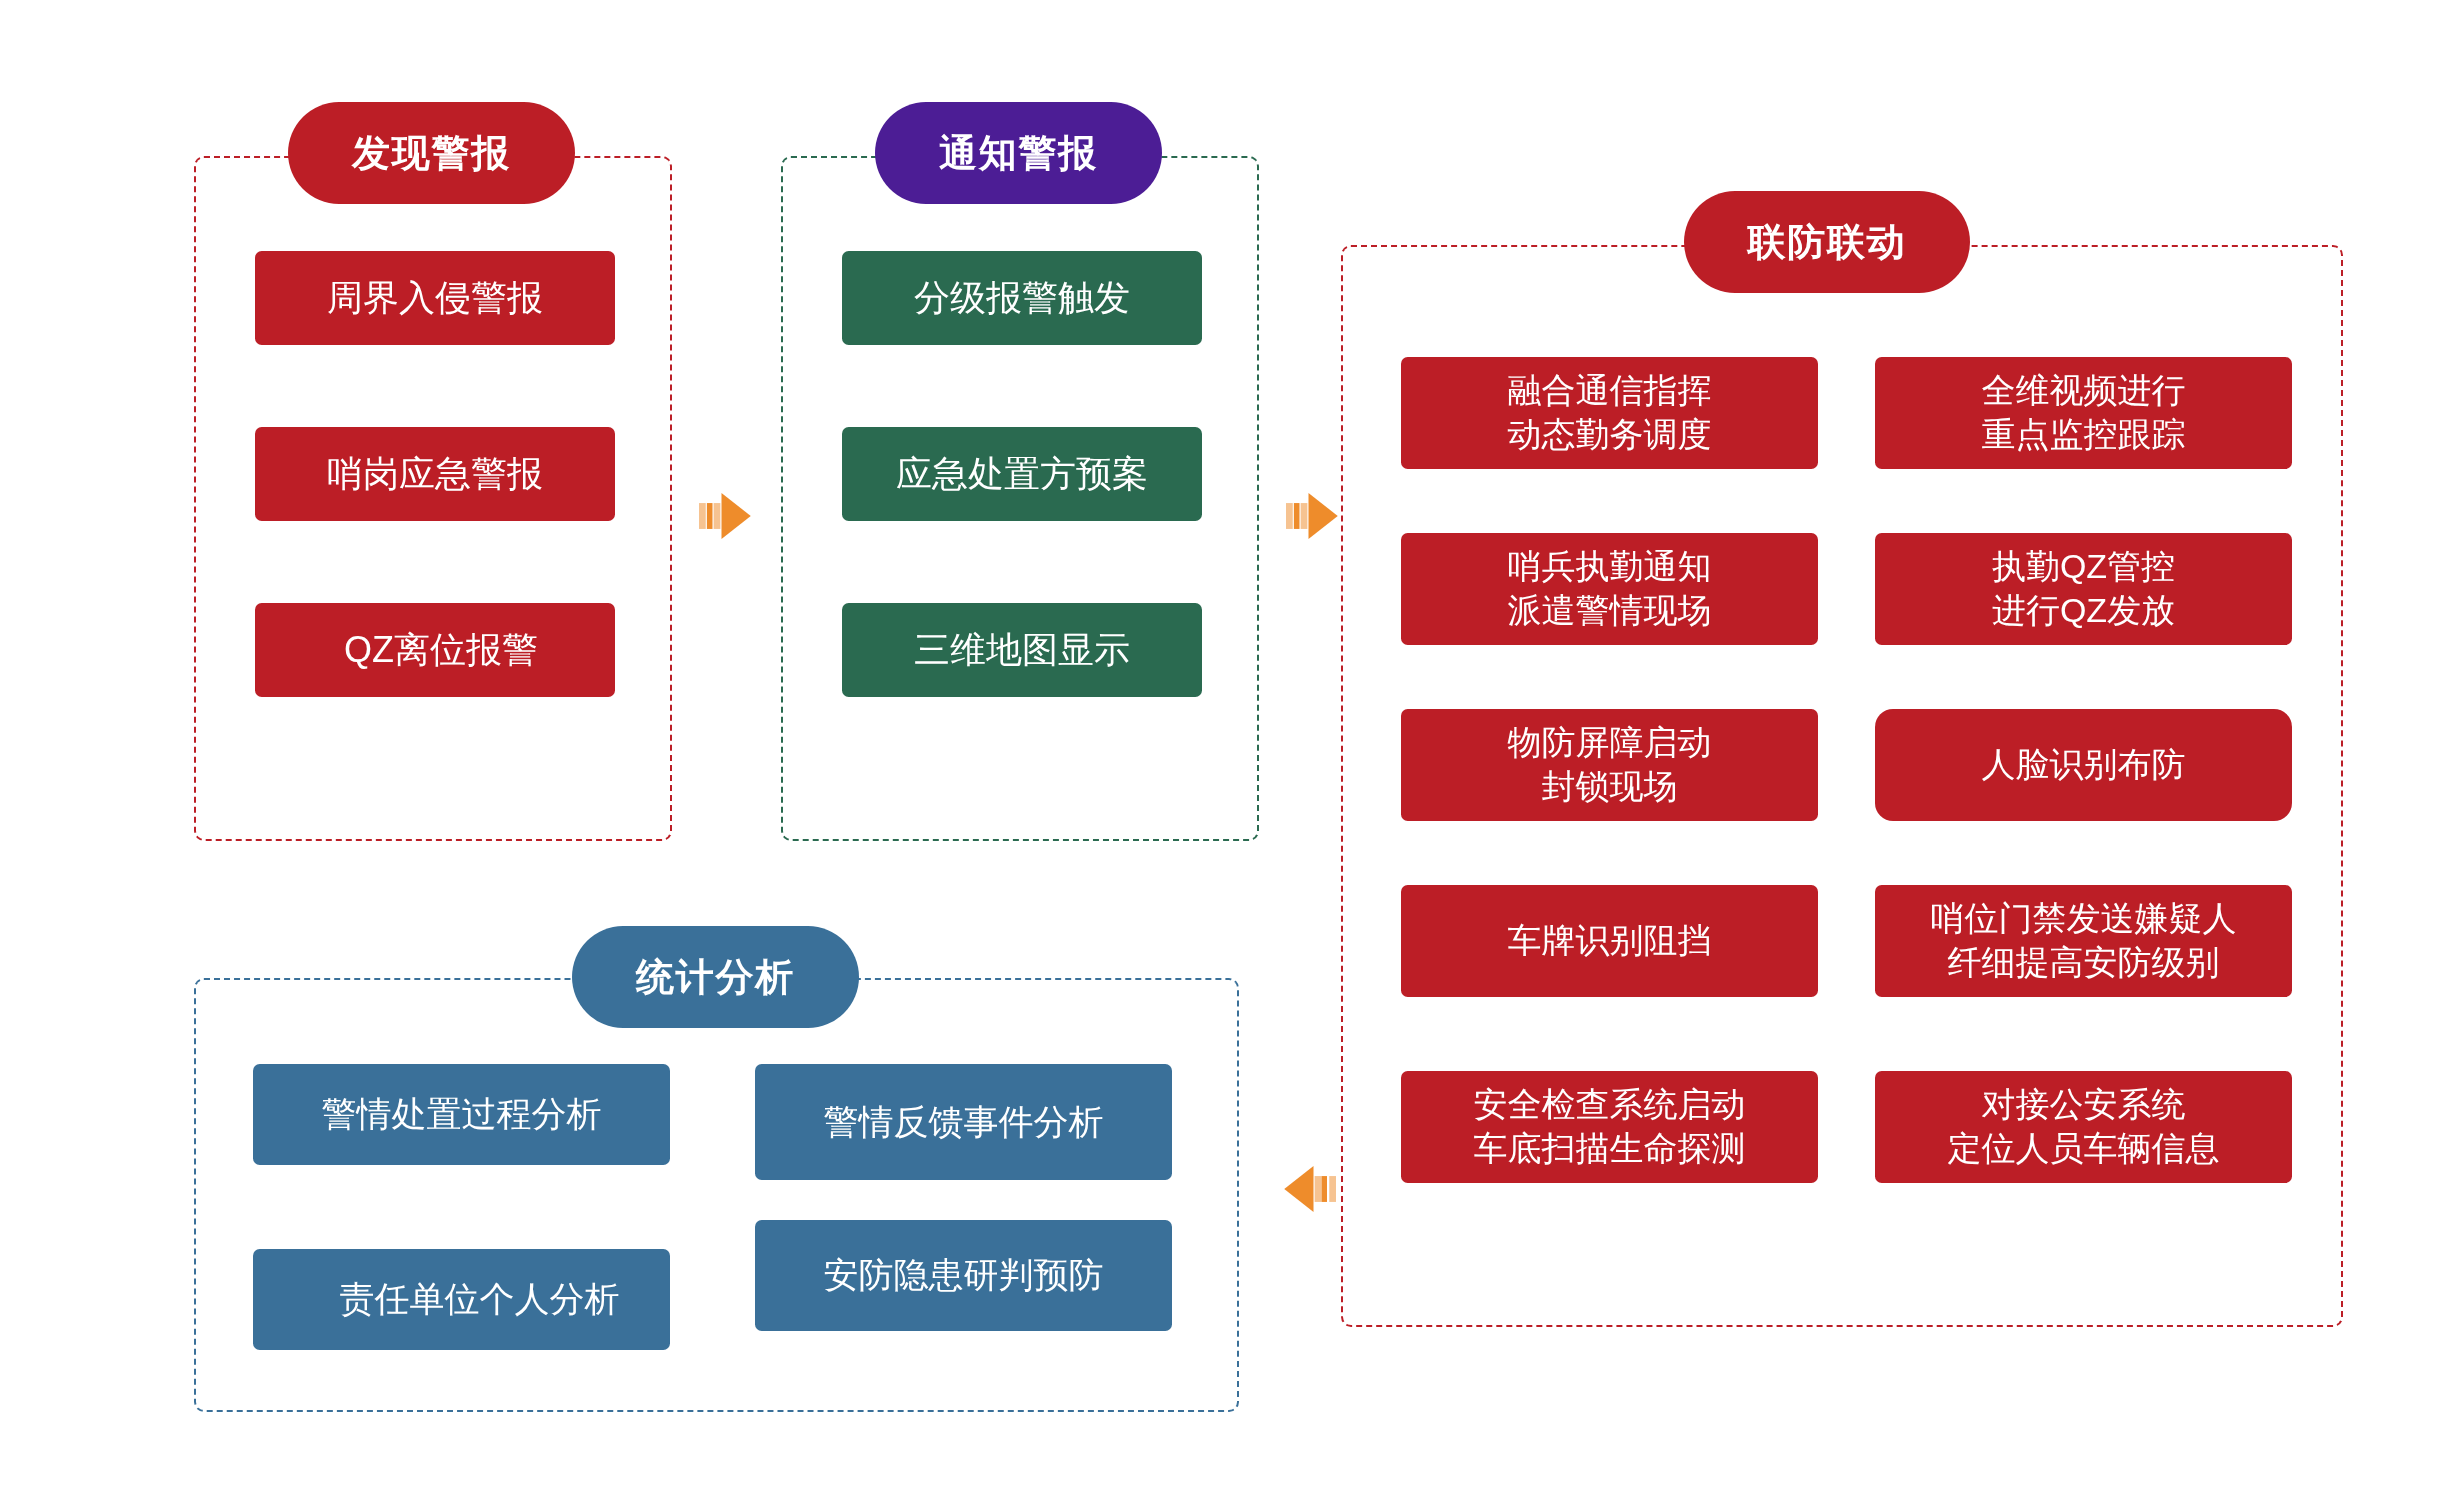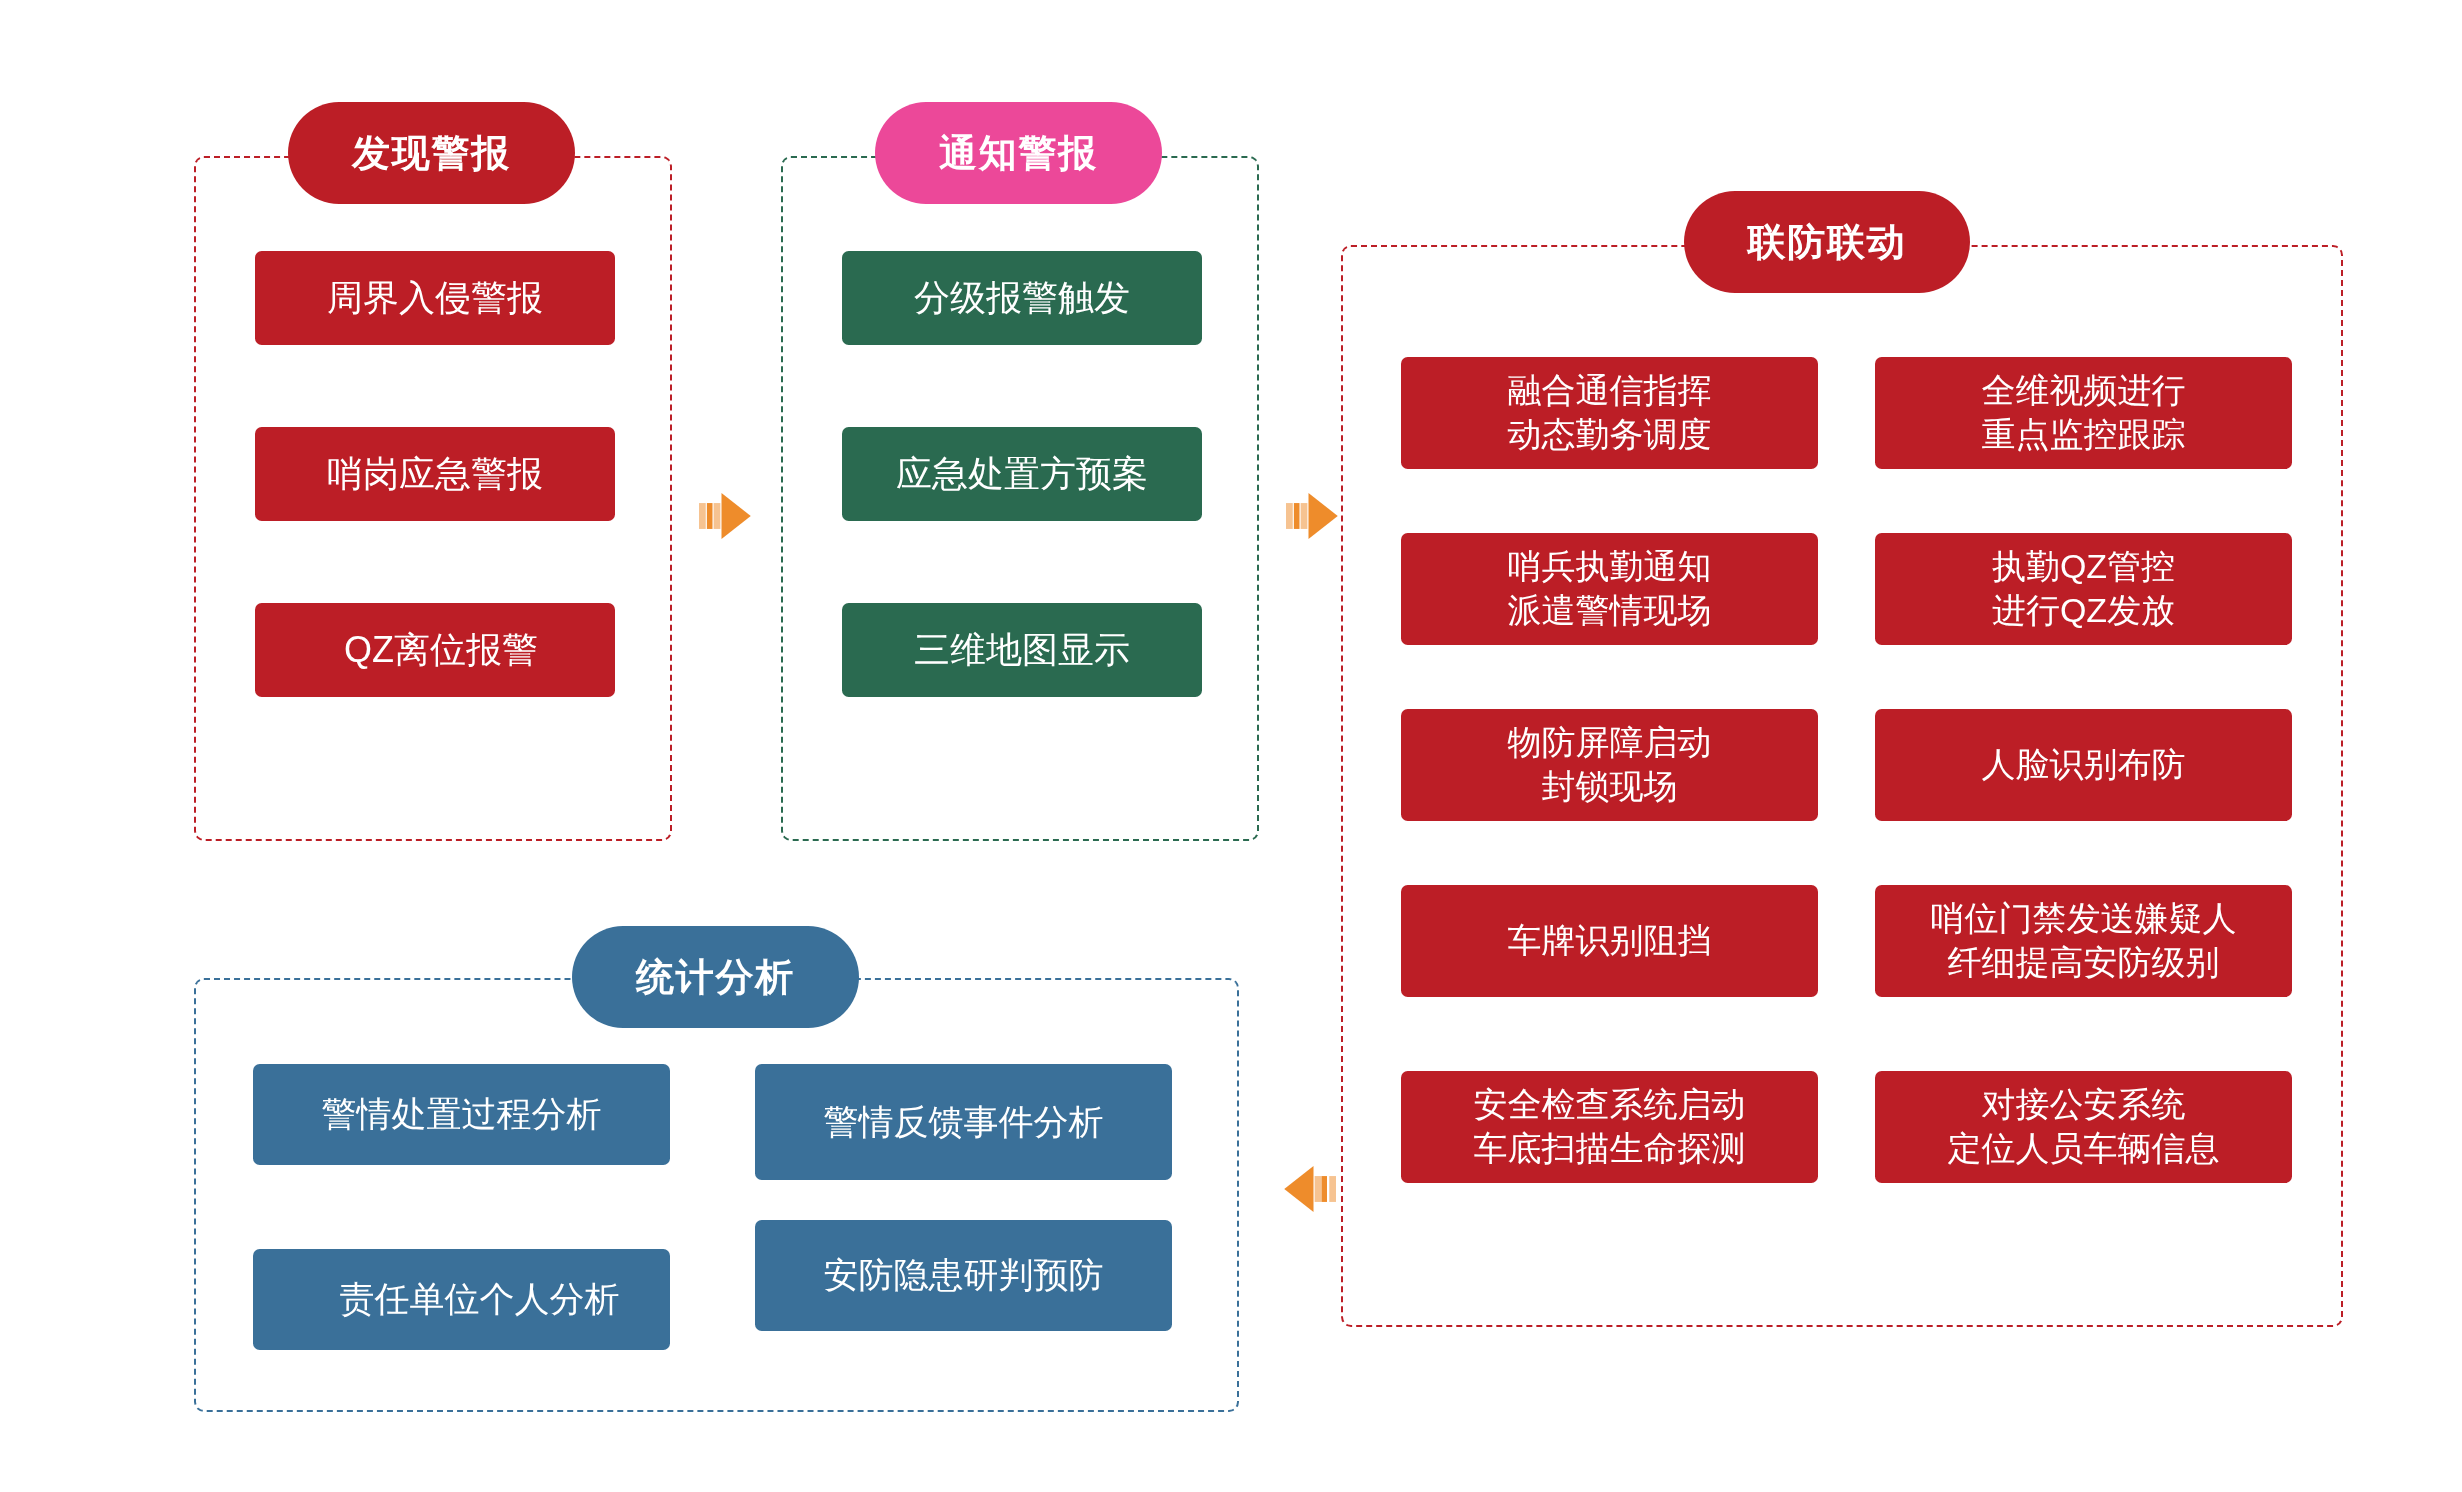--- a/index.html
+++ b/index.html
@@ -34,21 +34,21 @@
     display: flex;
     align-items: center;
     justify-content: center;
     color: #ffffff;
     font-weight: bold;
     letter-spacing: 1.7px;
     text-align: center;
     z-index: 5;
   }
   .pill.red   { background: #BC1E26; }
-  .pill.green { background: #ec4899; }
+  .pill.green { background: #4c1d95; }
   .pill.blue  { background: #3A7099; }
 
   
   .box {
     position: absolute;
     display: flex;
     align-items: center;
     justify-content: center;
     color: #ffffff;
     text-align: center;
@@ -116,21 +116,21 @@
 <div class="box red" style="left:1401px; top:709px; width:417px; height:112px; font-size:34px;">物防屏障启动
 封锁现场</div>
 <div class="box red" style="left:1401px; top:885px; width:417px; height:112px; font-size:34px;">车牌识别阻挡</div>
 <div class="box red" style="left:1401px; top:1071px; width:417px; height:112px; font-size:34px;">安全检查系统启动
 车底扫描生命探测</div>
 
 <div class="box red" style="left:1875px; top:357px; width:417px; height:112px; font-size:34px;">全维视频进行
 重点监控跟踪</div>
 <div class="box red" style="left:1875px; top:533px; width:417px; height:112px; font-size:34px;">执勤QZ管控
 进行QZ发放</div>
-<div class="box red" style="left:1875px; top:709px; width:417px; height:112px; font-size:34px;">人脸识别布防</div>
+<div class="box red" style="left:1875px; top:709px; width:417px; height:112px; font-size:34px;border-radius:18px;">人脸识别布防</div>
 <div class="box red" style="left:1875px; top:885px; width:417px; height:112px; font-size:34px;">哨位门禁发送嫌疑人
 纤细提高安防级别</div>
 <div class="box red" style="left:1875px; top:1071px; width:417px; height:112px; font-size:34px;">对接公安系统
 定位人员车辆信息</div>
 
 <div class="arrow" style="left:1282px; top:1158px; width:54px; height:62px;">
   <svg width="54" height="62" viewBox="0 0 96 110" xmlns="http://www.w3.org/2000/svg">
     <rect x="84" y="32" width="12" height="46" fill="#F6C391"></rect>
     <rect x="70" y="32" width="10" height="46" fill="#EE8C2B"></rect>
     <rect x="58" y="32" width="12" height="46" fill="#F6C391"></rect>

